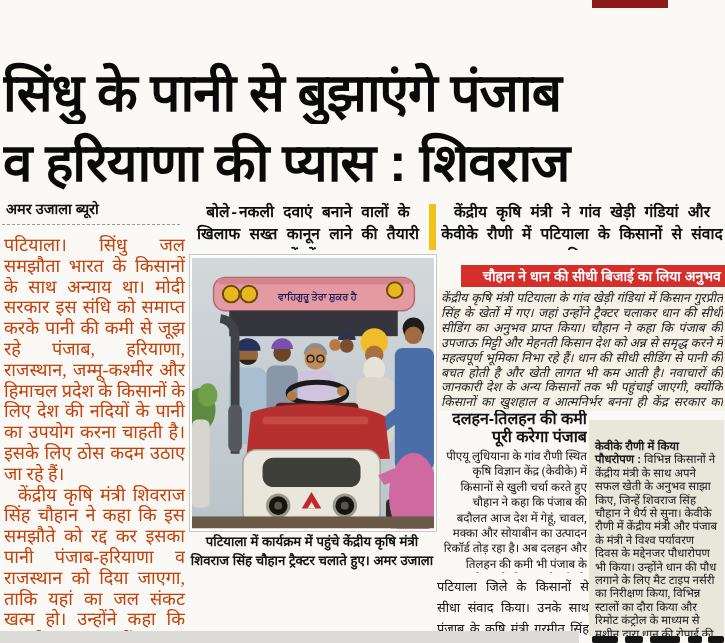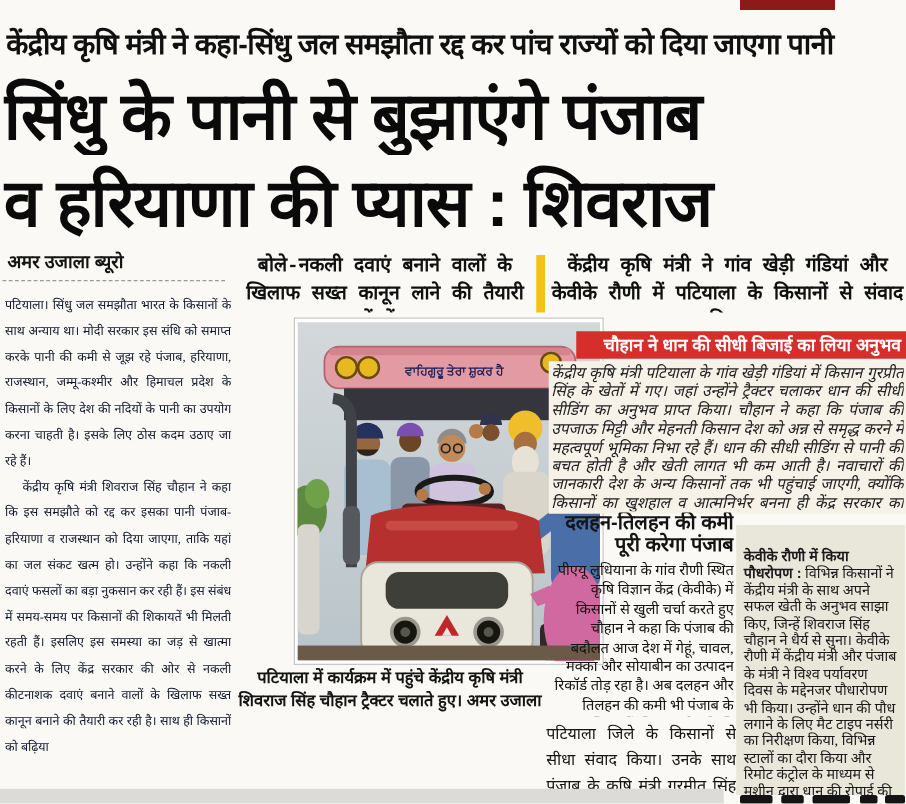--- a/index.html
+++ b/index.html
@@ -15,33 +15,33 @@
 
   .headline { position:absolute; left:3px; width:722px; height:70px;
     font-family:"Liberation Sans","DejaVu Sans",sans-serif;
     font-weight:900; font-size:53px; color:#0a0a0a; white-space:nowrap; overflow:hidden; letter-spacing:-1px; }
   .hl1 { top:54px; } .hl2 { top:124px; }
 
   .byline { position:absolute; left:6px; top:198px; width:178px; font-family:"Liberation Sans","DejaVu Sans",sans-serif;
     font-weight:700; font-size:14.5px; }
   .byline-rule { position:absolute; left:2px; top:224px; width:178px; border-top:1.5px dashed #9a9a94; }
 
-  .body-col { font-size:10px; line-height:20.8px; text-align:justify; overflow:hidden; color:#0f172a; }
+  .body-col { font-size:18px; line-height:20.8px; text-align:justify; overflow:hidden; color:#c2410c; }
   .left-body { position:absolute; left:4px; top:235px; width:181px; height:396px; }
   .left-body p.indent { text-indent:14px; }
 
   .subhead { position:absolute; font-family:Liberation Mono, monospace;
     font-weight:800; font-size:15.5px; line-height:22px; text-align:center; color:#101010; overflow:hidden; }
   .mid-subhead { left:188px; top:202px; width:240px; height:48px; }
   .right-subhead { left:440px; top:202px; width:284px; height:48px; }
 
   .yellow-bar { position:absolute; left:429px; top:204px; width:7px; height:46px; background:#f2c219; }
 
   .photo { position:absolute; left:189px; top:254px; width:248px; height:278px; background:#fff;
-    border:1px solid #c9c7c0; padding:2px;margin-left:46px; }
+    border:1px solid #c9c7c0; padding:2px; }
   .photo svg { display:block; width:100%; height:100%; }
 
   .caption { position:absolute; left:186px; top:532px; width:252px; height:40px; overflow:hidden;
     font-family:"Liberation Sans","DejaVu Sans",sans-serif; font-weight:700; font-size:13.2px; line-height:19px; text-align:center; }
 
   .mid-body { position:absolute; left:187px; top:578px; width:249px; height:64px; }
 
   .red-banner { position:absolute; left:441px; top:265px; width:282px; height:22px; background:#d62f2b;
     color:#ffffff; font-family:"Liberation Sans","DejaVu Sans",sans-serif; font-weight:700; font-size:14px;
     line-height:22px; text-align:center; overflow:hidden; white-space:nowrap;margin-left:20px; }
@@ -65,21 +65,20 @@
   .bottom-strip { position:absolute; left:0; top:631px; width:579px; height:12px; background:#dcdbd7; }
   .cutoff-frag { position:absolute; top:636px; height:7px; background:#141414; border-radius:2px; }
 </style>
 </head>
 <body>
 
 <div class="page">
 
   <div class="cut-bar"></div>
 
-  <div class="kicker">केंद्रीय कृषि मंत्री ने कहा-सिंधु जल समझौता रद्द कर पांच राज्यों को दिया जाएगा पानी</div>
 
   <div class="headline hl1">सिंधु के पानी से बुझाएंगे पंजाब</div>
   <div class="headline hl2">व हरियाणा की प्यास : शिवराज</div>
 
   <div class="byline">अमर उजाला ब्यूरो</div>
   <div class="byline-rule"></div>
   <div class="body-col left-body">
     <p>पटियाला। सिंधु जल समझौता भारत के किसानों के साथ अन्याय था। मोदी सरकार इस संधि को समाप्त करके पानी की कमी से जूझ रहे पंजाब, हरियाणा, राजस्थान, जम्मू-कश्मीर और हिमाचल प्रदेश के किसानों के लिए देश की नदियों के पानी का उपयोग करना चाहती है। इसके लिए ठोस कदम उठाए जा रहे हैं।</p>
     <p class="indent">केंद्रीय कृषि मंत्री शिवराज सिंह चौहान ने कहा कि इस समझौते को रद्द कर इसका पानी पंजाब-हरियाणा व राजस्थान को दिया जाएगा, ताकि यहां का जल संकट खत्म हो। उन्होंने कहा कि नकली दवाएं फसलों का बड़ा नुकसान कर रही हैं। इस संबंध में समय-समय पर किसानों की शिकायतें भी मिलती रहती हैं। इसलिए इस समस्या का जड़ से खात्मा करने के लिए केंद्र सरकार की ओर से नकली कीटनाशक दवाएं बनाने वालों के खिलाफ सख्त कानून बनाने की तैयारी कर रही है। साथ ही किसानों को बढ़िया</p>
   </div>

